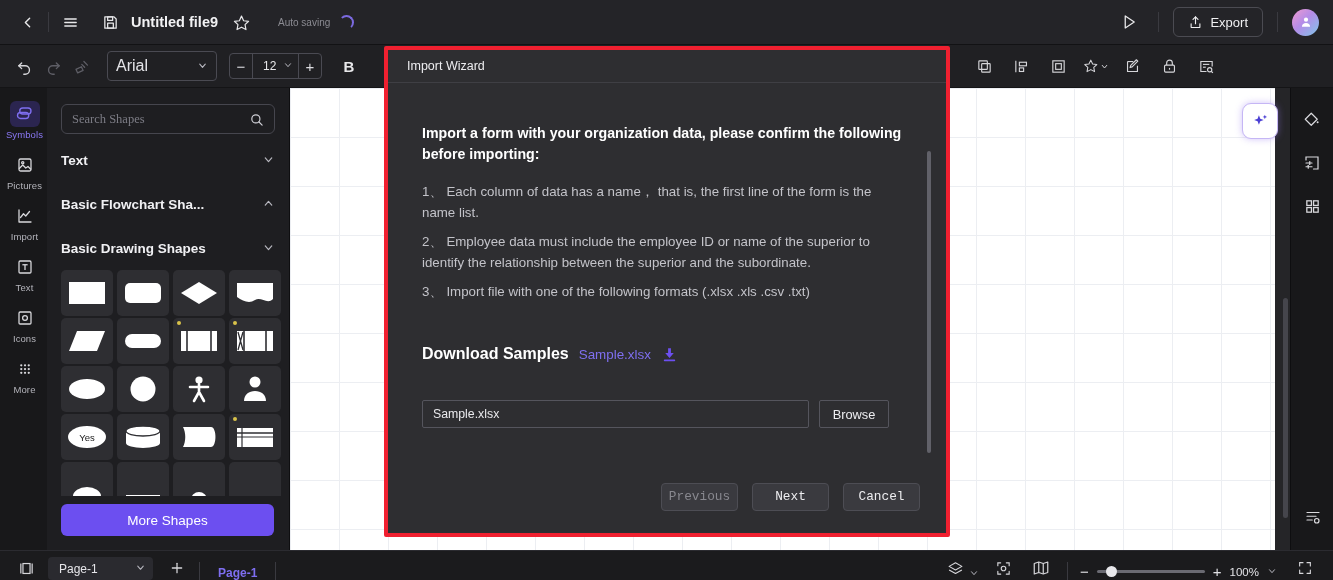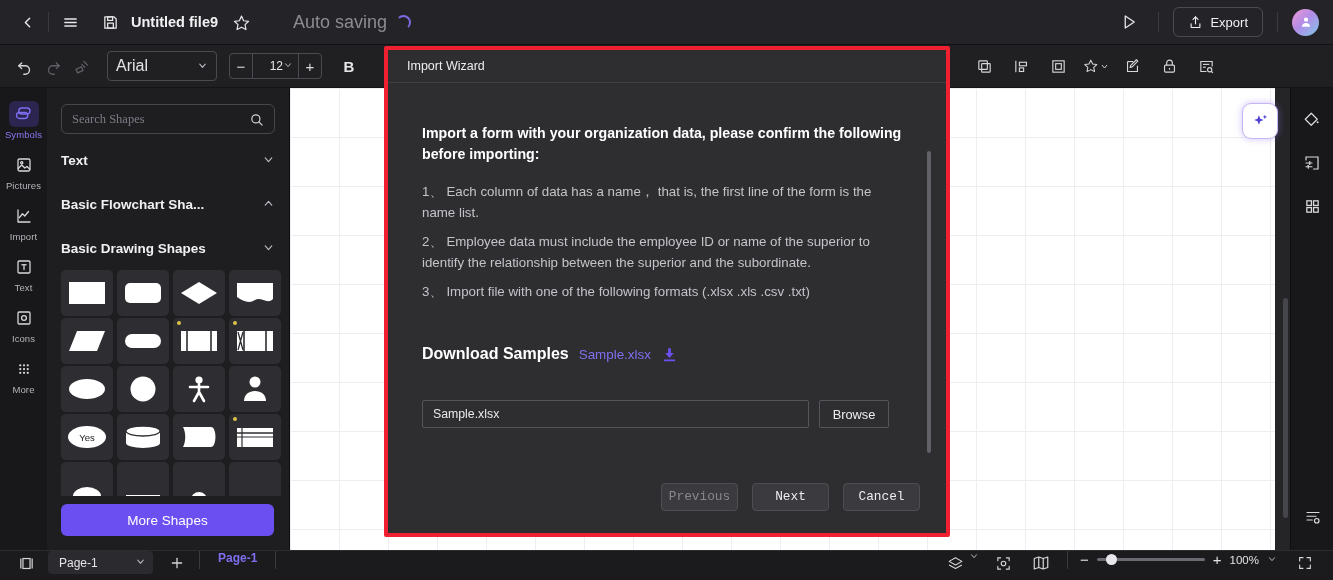--- a/index.html
+++ b/index.html
@@ -22,21 +22,21 @@
   .tb-icon {
     width: 30px; height: 30px; display: flex; align-items: center; justify-content: center;
     color: #e8e8ea; cursor: pointer; border-radius: 4px;
   }
   .tb-sep { width: 1px; height: 20px; background: #3a3a40; margin: 0 6px; }
   .file-title {
     color: #f2f2f4; font-size: 14.5px; font-weight: bold; margin: 0 8px 0 6px;
     white-space: nowrap;
   }
   .autosave {
-    color: #8b8b92; font-size: 18px; margin-left: 37px; white-space: nowrap;
+    color: #8b8b92; font-size: 10px; margin-left: 22px; white-space: nowrap;
   }
   .spinner {
     width: 15px; height: 15px; margin-left: 9px;
     border: 2px solid transparent; border-top-color: #7b6ae0; border-right-color: #7b6ae0;
     border-radius: 50%;
   }
   .export-btn {
     display: flex; align-items: center; gap: 7px;
     height: 30px; padding: 0 14px;
     border: 1px solid #4b4b52; border-radius: 6px;
@@ -68,34 +68,34 @@
   }
   .size-group {
     display: flex; align-items: center; height: 26px;
     border: 1px solid #4a4a52; border-radius: 4px; overflow: hidden;
   }
   .size-btn {
     width: 22px; height: 24px; display: flex; align-items: center; justify-content: center;
     color: #dcdce0; font-size: 15px; cursor: pointer;
   }
   .size-val {
-    width: 47px; height: 24px; display: flex; align-items: center; justify-content: flex-end;
+    width: 47px; height: 24px; display: flex; align-items: center; justify-content: space-between;
     padding: 0 5px 0 10px;
     border-left: 1px solid #4a4a52; border-right: 1px solid #4a4a52;
     color: #e8e8ea; font-size: 12px; cursor: pointer;
   }
   .bold-btn {
     width: 26px; height: 26px; display: flex; align-items: center; justify-content: center;
     color: #e8e8ea; font-size: 15px; font-weight: bold; cursor: pointer; border-radius: 4px;
   }
 
   
   .leftrail {
     position: absolute; top: 88px; left: 0; width: 50px; height: 462px;
-    background: #18181a; border-right: 3px solid #86efac;
+    background: #18181a; border-right: 1px solid #86efac;
     display: flex; flex-direction: column; align-items: center; padding-top: 8px;
   }
   .rail-item {
     width: 44px; display: flex; flex-direction: column; align-items: center;
     padding: 5px 0 4px; cursor: pointer; margin-bottom: 3px; border-radius: 6px;
   }
   .rail-ico {
     width: 30px; height: 26px; display: flex; align-items: center; justify-content: center;
     color: #d8d8dc; border-radius: 6px;
   }
@@ -176,21 +176,21 @@
   .rr-ico {
     width: 32px; height: 32px; margin-bottom: 11px;
     display: flex; align-items: center; justify-content: center;
     color: #dadade; cursor: pointer; border-radius: 5px;
   }
   .rr-bottom { position: absolute; bottom: 6px; left: 6px; }
 
   
   .statusbar {
     position: absolute; bottom: 0; left: 0; width: 1333px; height: 30px;
-    background: #1b1b1d; display: flex; align-items: flex-start;
+    background: #1b1b1d; display: flex; align-items: flex-end;
     border-top: 1px solid #2b2b30;
   }
   .sb-ico {
     width: 28px; height: 24px; display: flex; align-items: center; justify-content: center;
     color: #d6d6da; cursor: pointer; border-radius: 4px;
   }
   .page-select {
     display: flex; align-items: center; justify-content: space-between;
     width: 105px; height: 23px; background: #2a2a2f; border-radius: 4px;
     padding: 0 7px 0 11px; color: #e6e6ea; font-size: 12px; cursor: pointer;

